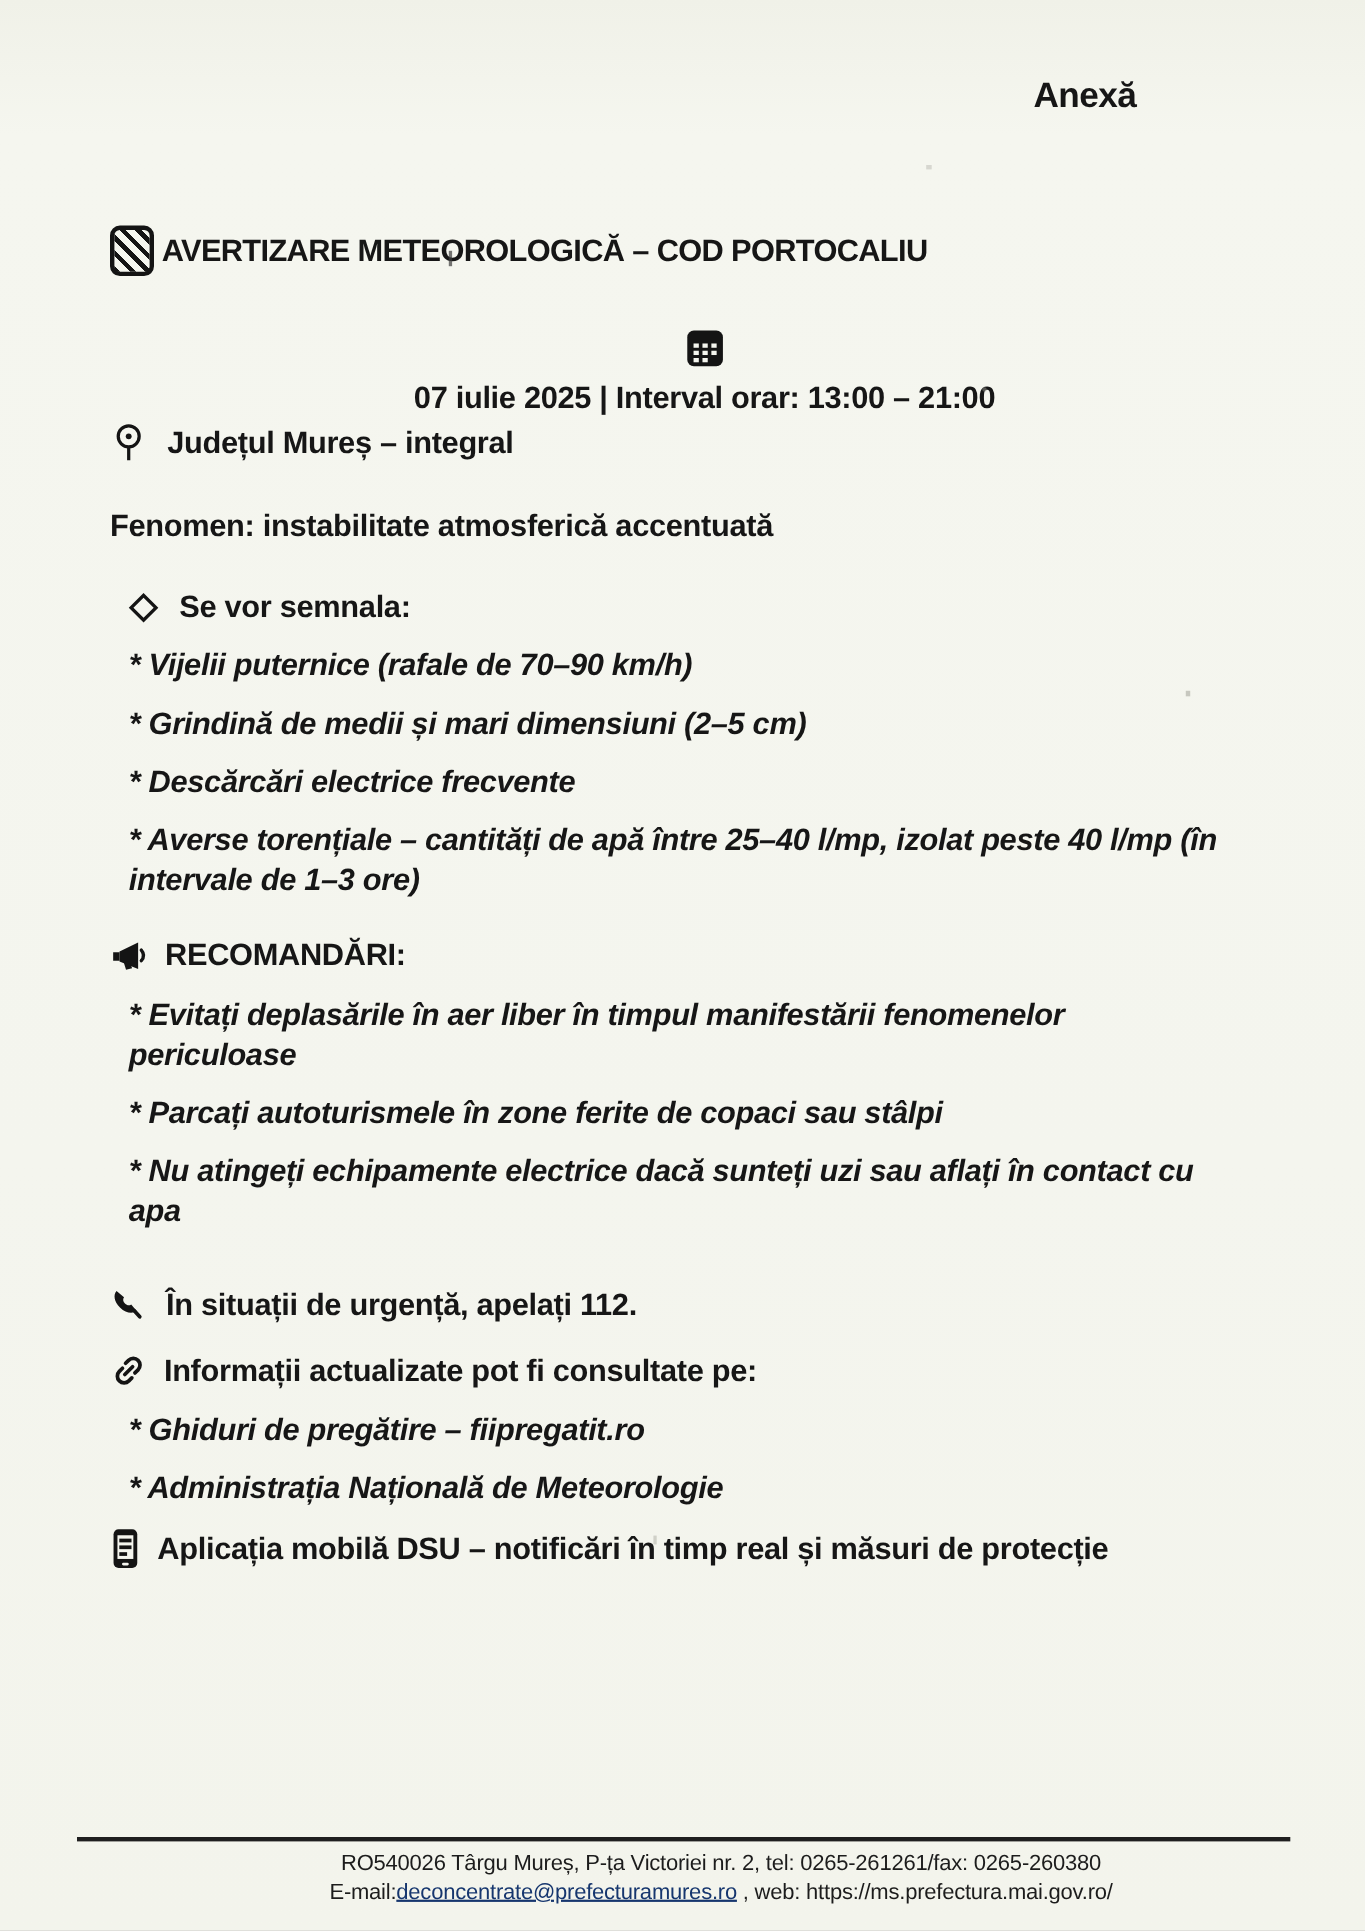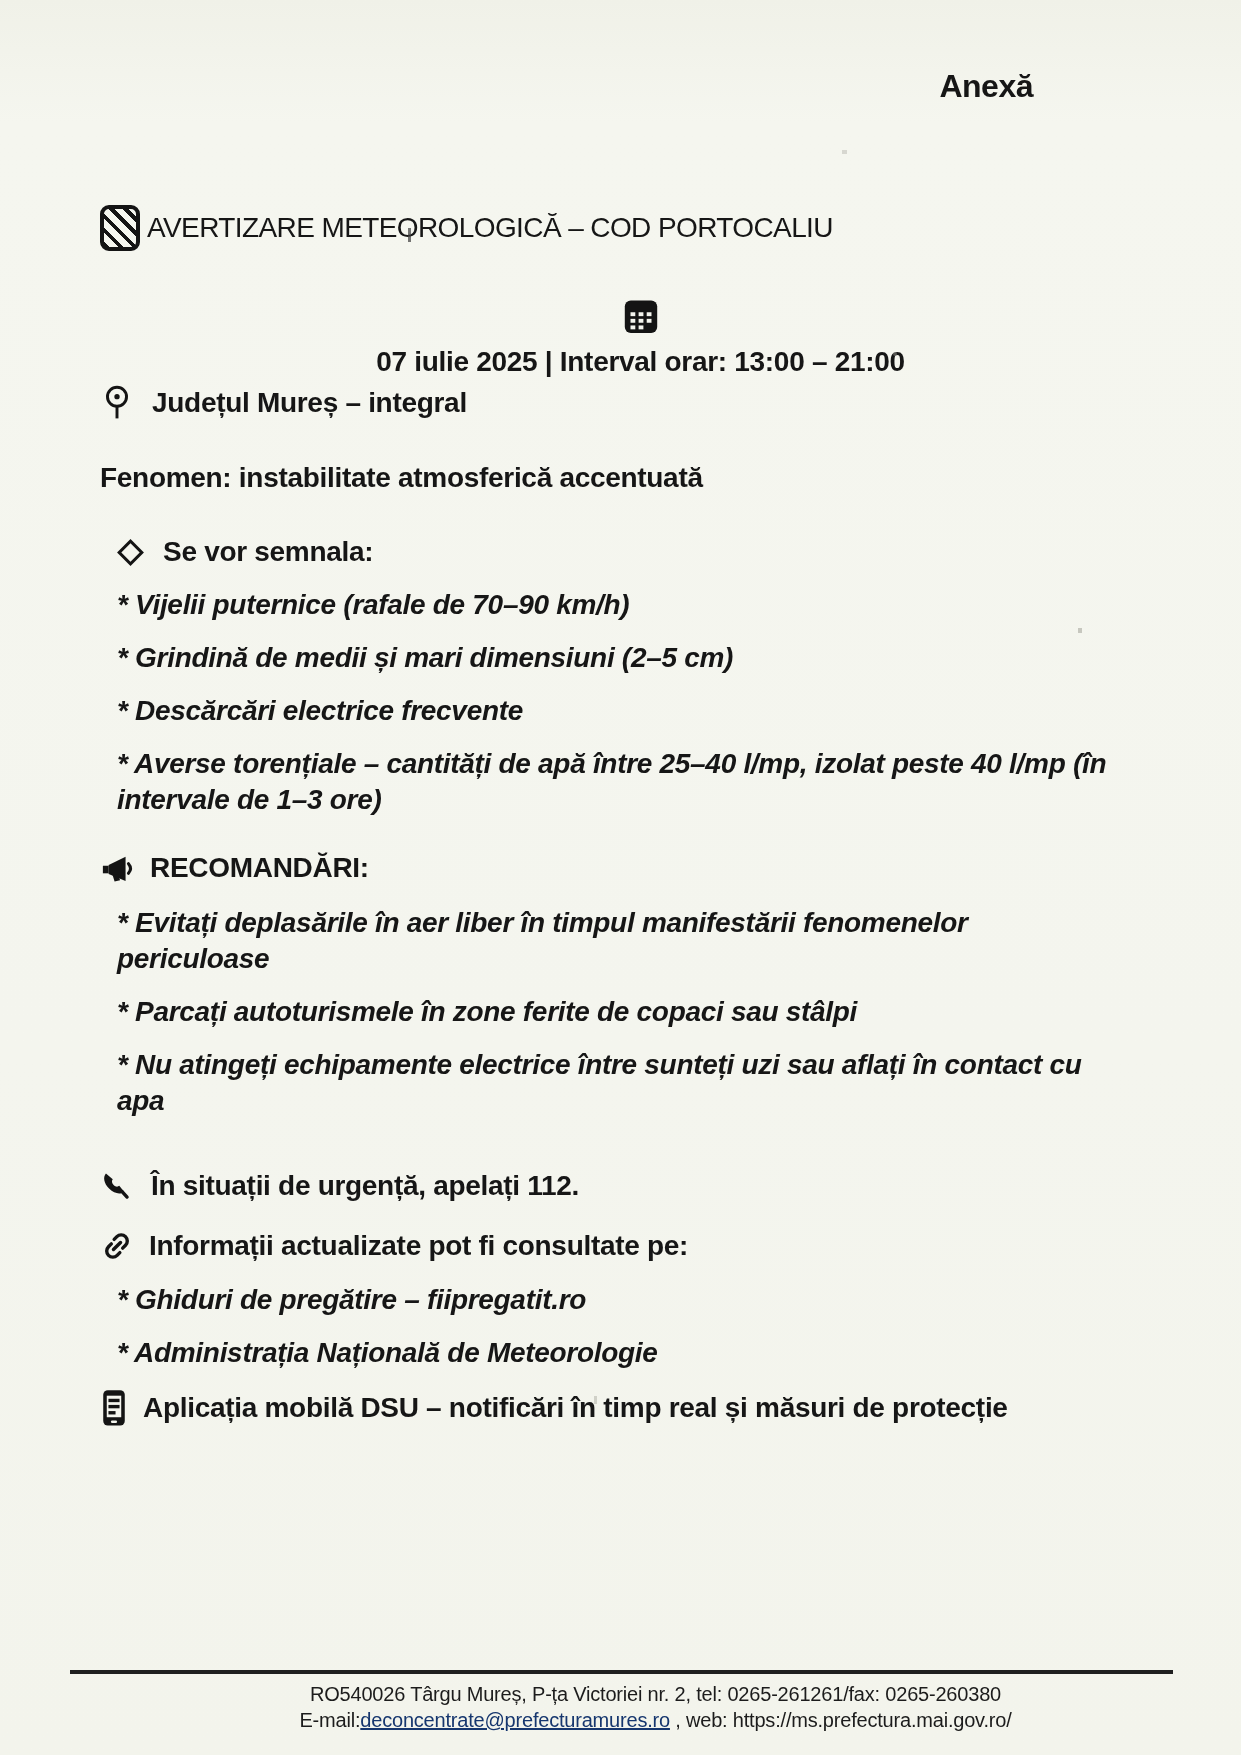--- a/index.html
+++ b/index.html
@@ -11,21 +11,21 @@
     font-family:"Liberation Sans",sans-serif;
     font-weight:700;
     color:#161616;
     overflow:hidden;
     letter-spacing:-0.3px;
   }
   .content{padding:0 60px 0 100px;}
   .anexa{padding-top:68px;padding-right:208px;text-align:right;font-size:32px;letter-spacing:-0.5px;}
   .row{display:flex;align-items:center;}
   .title-row{margin-top:100px;gap:7px;}
-  .title{font-size:28px;margin:0;font-weight:400;letter-spacing:-0.6px;}
+  .title{font-size:28px;margin:0;font-weight:700;letter-spacing:-0.6px;}
   .hatch-icon{
     width:40px;height:46px;flex:none;box-sizing:border-box;
     border:4px solid #141414;border-radius:9px;
     background:repeating-linear-gradient(45deg,#141414 0 4px,transparent 4px 10px);
   }
   .meta-block{margin-top:46px;font-size:28px;}
   .date-row{gap:11px;flex-direction:column;}
   .loc-row{margin-top:6px;gap:21px;padding-left:3px;}
   .icon{flex:none;display:inline-flex;align-items:center;justify-content:center;}
   .fenomen{margin:40px 0 0 0;font-size:28px;}
@@ -114,21 +114,21 @@
             <path d="M2 10 h4.2 v5.5 h-4.2 z" fill="#141414"></path>
             <path d="M6.2 9.5 L18.5 3.5 v17.5 L6.2 16 z" fill="#141414"></path>
             <path d="M9 16.5 l1.5 5 4 -1 -1.5 -4.5 z" fill="#141414"></path>
             <path d="M20.6 8.5 q3 3.5 0 7" stroke="#141414" stroke-width="2.2" fill="none" stroke-linecap="round"></path>
           </svg>
         </span>
         <span>RECOMANDĂRI:</span>
       </div>
       <p class="bullet">* Evitați deplasările în aer liber în timpul manifestării fenomenelor periculoase</p>
       <p class="bullet">* Parcați autoturismele în zone ferite de copaci sau stâlpi</p>
-      <p class="bullet">* Nu atingeți echipamente electrice între sunteți uzi sau aflați în contact cu apa</p>
+      <p class="bullet">* Nu atingeți echipamente electrice dacă sunteți uzi sau aflați în contact cu apa</p>
     </div>
 
     <div class="row emergency">
       <span class="icon">
         <svg width="34" height="34" viewBox="0 0 24 24">
           <path d="M4.2 3.2 C2 5.6 2.6 10 6.4 13.8 C10.2 17.6 14.6 18.2 17 16 L13.6 11.9 C12.4 12.8 10.9 12.6 9.6 11.3 C8.3 10 8.1 8.5 9 7.3 Z" fill="#141414"></path>
           <path d="M15.6 15.9 l3.5 3.9" stroke="#141414" stroke-width="2.4" stroke-linecap="round"></path>
         </svg>
       </span>
       <span>În situații de urgență, apelați 112.</span>

